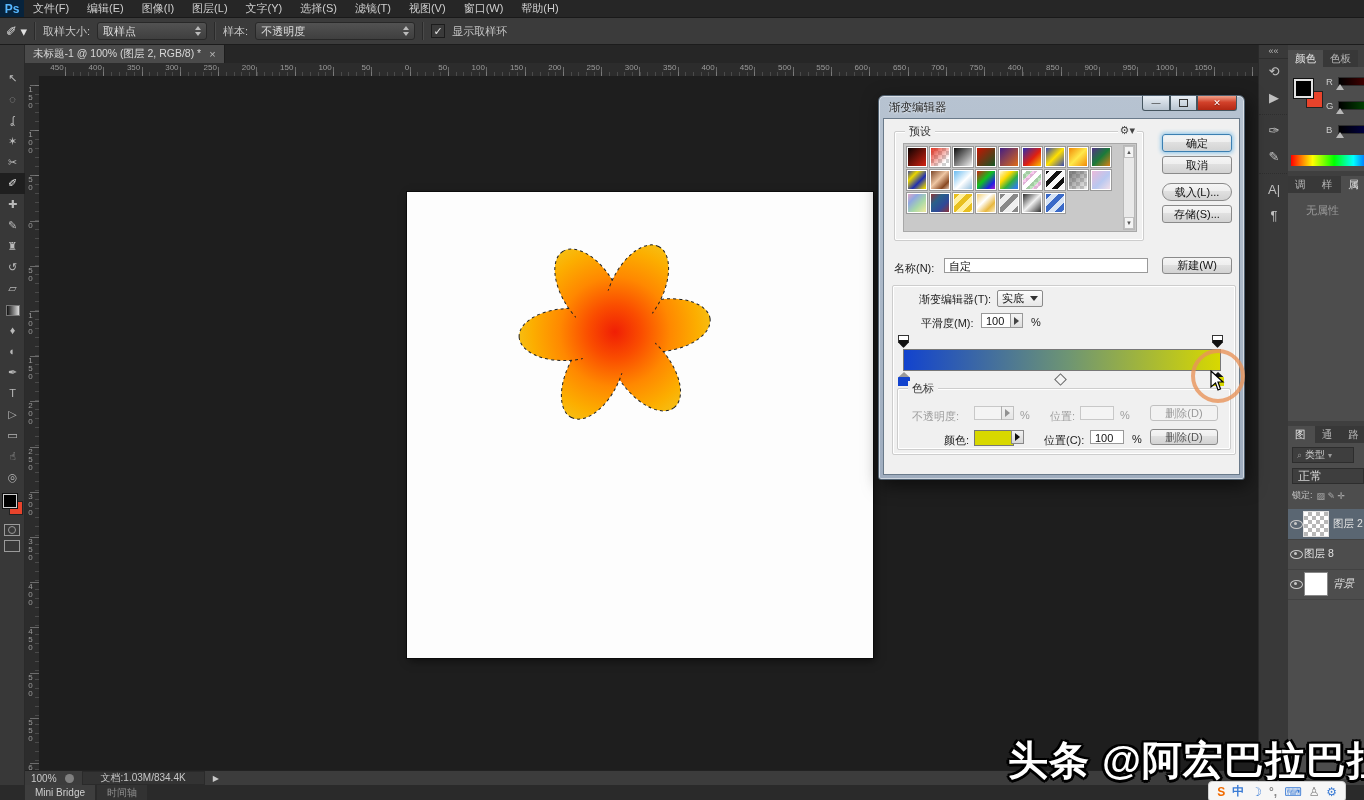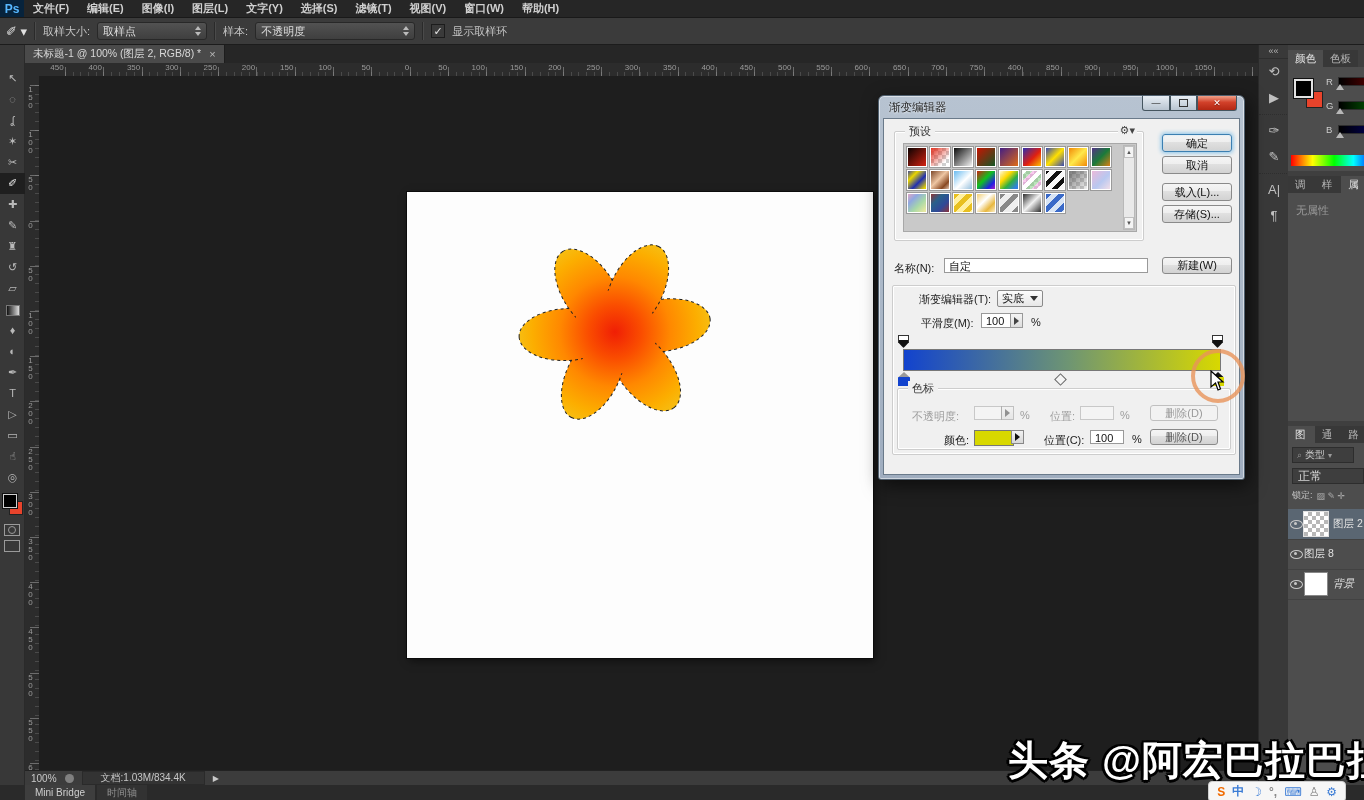--- a/index.html
+++ b/index.html
@@ -2,21 +2,21 @@
 <html><head>
 <meta charset="utf-8">
 <style>
   html,body{margin:0;padding:0;}
   body{width:1364px;height:800px;position:relative;overflow:hidden;background:#1e1e1e;
        font-family:"Liberation Sans","DejaVu Sans",sans-serif;font-size:11px;color:#ccc;
        -webkit-font-smoothing:antialiased;}
   
   .menubar{position:absolute;left:0;top:0;width:1364px;height:17px;background:#262626;border-bottom:1px solid #191919;display:flex;align-items:center;}
   .pslogo{width:24px;height:17px;background:#07233c;color:#57b7ff;font-weight:bold;font-size:12px;display:flex;align-items:center;justify-content:center;}
-  .menu-item{padding:0 9px;color:#cfcfcf;line-height:17px;cursor:default;font-weight:bold;}
+  .menu-item{padding:0 9px;color:#cfcfcf;line-height:17px;cursor:default;}
   
   .optionsbar{position:absolute;left:0;top:18px;width:1364px;height:27px;background:#3b3b3b;border-bottom:1px solid #1c1c1c;display:flex;align-items:center;gap:7px;padding-left:6px;box-sizing:border-box;}
   .opt-tool{color:#e0e0e0;font-size:13px;}
   .vsep{width:1px;height:18px;background:#2a2a2a;border-right:1px solid #4a4a4a;}
   .opt-label{color:#c5c5c5;}
   .dd{height:18px;background:linear-gradient(#525252,#3f3f3f);border:1px solid #282828;border-radius:3px;display:flex;align-items:center;justify-content:space-between;padding:0 5px;color:#ddd;box-sizing:border-box;}
   .updown{display:flex;flex-direction:column;gap:2px;margin-left:6px;}
   .updown i{width:0;height:0;border-left:3px solid transparent;border-right:3px solid transparent;}
   .updown i.u{border-bottom:4px solid #bbb;}
   .updown i.d{border-top:4px solid #bbb;}
@@ -351,21 +351,21 @@
           </div>
         <div class="pscroll">
           <div class="sa">▲</div>
           <div class="sa dn">▼</div>
         </div>
       </div>
     </div>
 
     <div class="w7btn default" style="left:278px;top:15px;width:70px;">确定</div>
     <div class="w7btn" style="left:278px;top:37px;width:70px;">取消</div>
-    <div class="w7btn" style="left:278px;top:64px;width:70px;">载入(L)...</div>
+    <div class="w7btn" style="left:278px;top:64px;width:70px;border-radius:9px;">载入(L)...</div>
     <div class="w7btn" style="left:278px;top:86px;width:70px;">存储(S)...</div>
 
     <span class="dlbl" style="left:10px;top:142px;">名称(N):</span>
     <div class="ti" style="left:60px;top:139px;width:204px;">自定</div>
     <div class="w7btn" style="left:278px;top:138px;width:70px;height:17px;">新建(W)</div>
 
     <div class="gb" style="left:8px;top:166px;width:342px;height:168px;">
       <span class="dlbl" style="left:26px;top:6px;">渐变编辑器(T):</span>
       <div class="ddl" style="left:104px;top:4px;width:46px;">
         <span>实底</span>
@@ -457,21 +457,21 @@
         </div>
       </div>
     <div class="spectrum"></div>
   </div>
   <div class="ptabs">
     <div class="ptab">调整</div>
     <div class="ptab">样式</div>
     <div class="ptab on">属性</div>
   </div>
   <div class="pbody" style="height:228px;">
-    <span style="position:absolute;left:8px;top:10px;color:#9a9a9a;font-family:Liberation Serif, serif;">无属性</span>
+    <span style="position:absolute;left:18px;top:10px;color:#9a9a9a;font-family:Liberation Serif, serif;">无属性</span>
   </div>
   <div class="ptabs">
     <div class="ptab on">图层</div>
     <div class="ptab">通道</div>
     <div class="ptab">路径</div>
   </div>
   <div class="pbody" style="height:336px;">
     <div class="kindbox">
       <span style="font-size:9px;color:#9a9a9a;">⌕</span>
       <span>类型</span>

